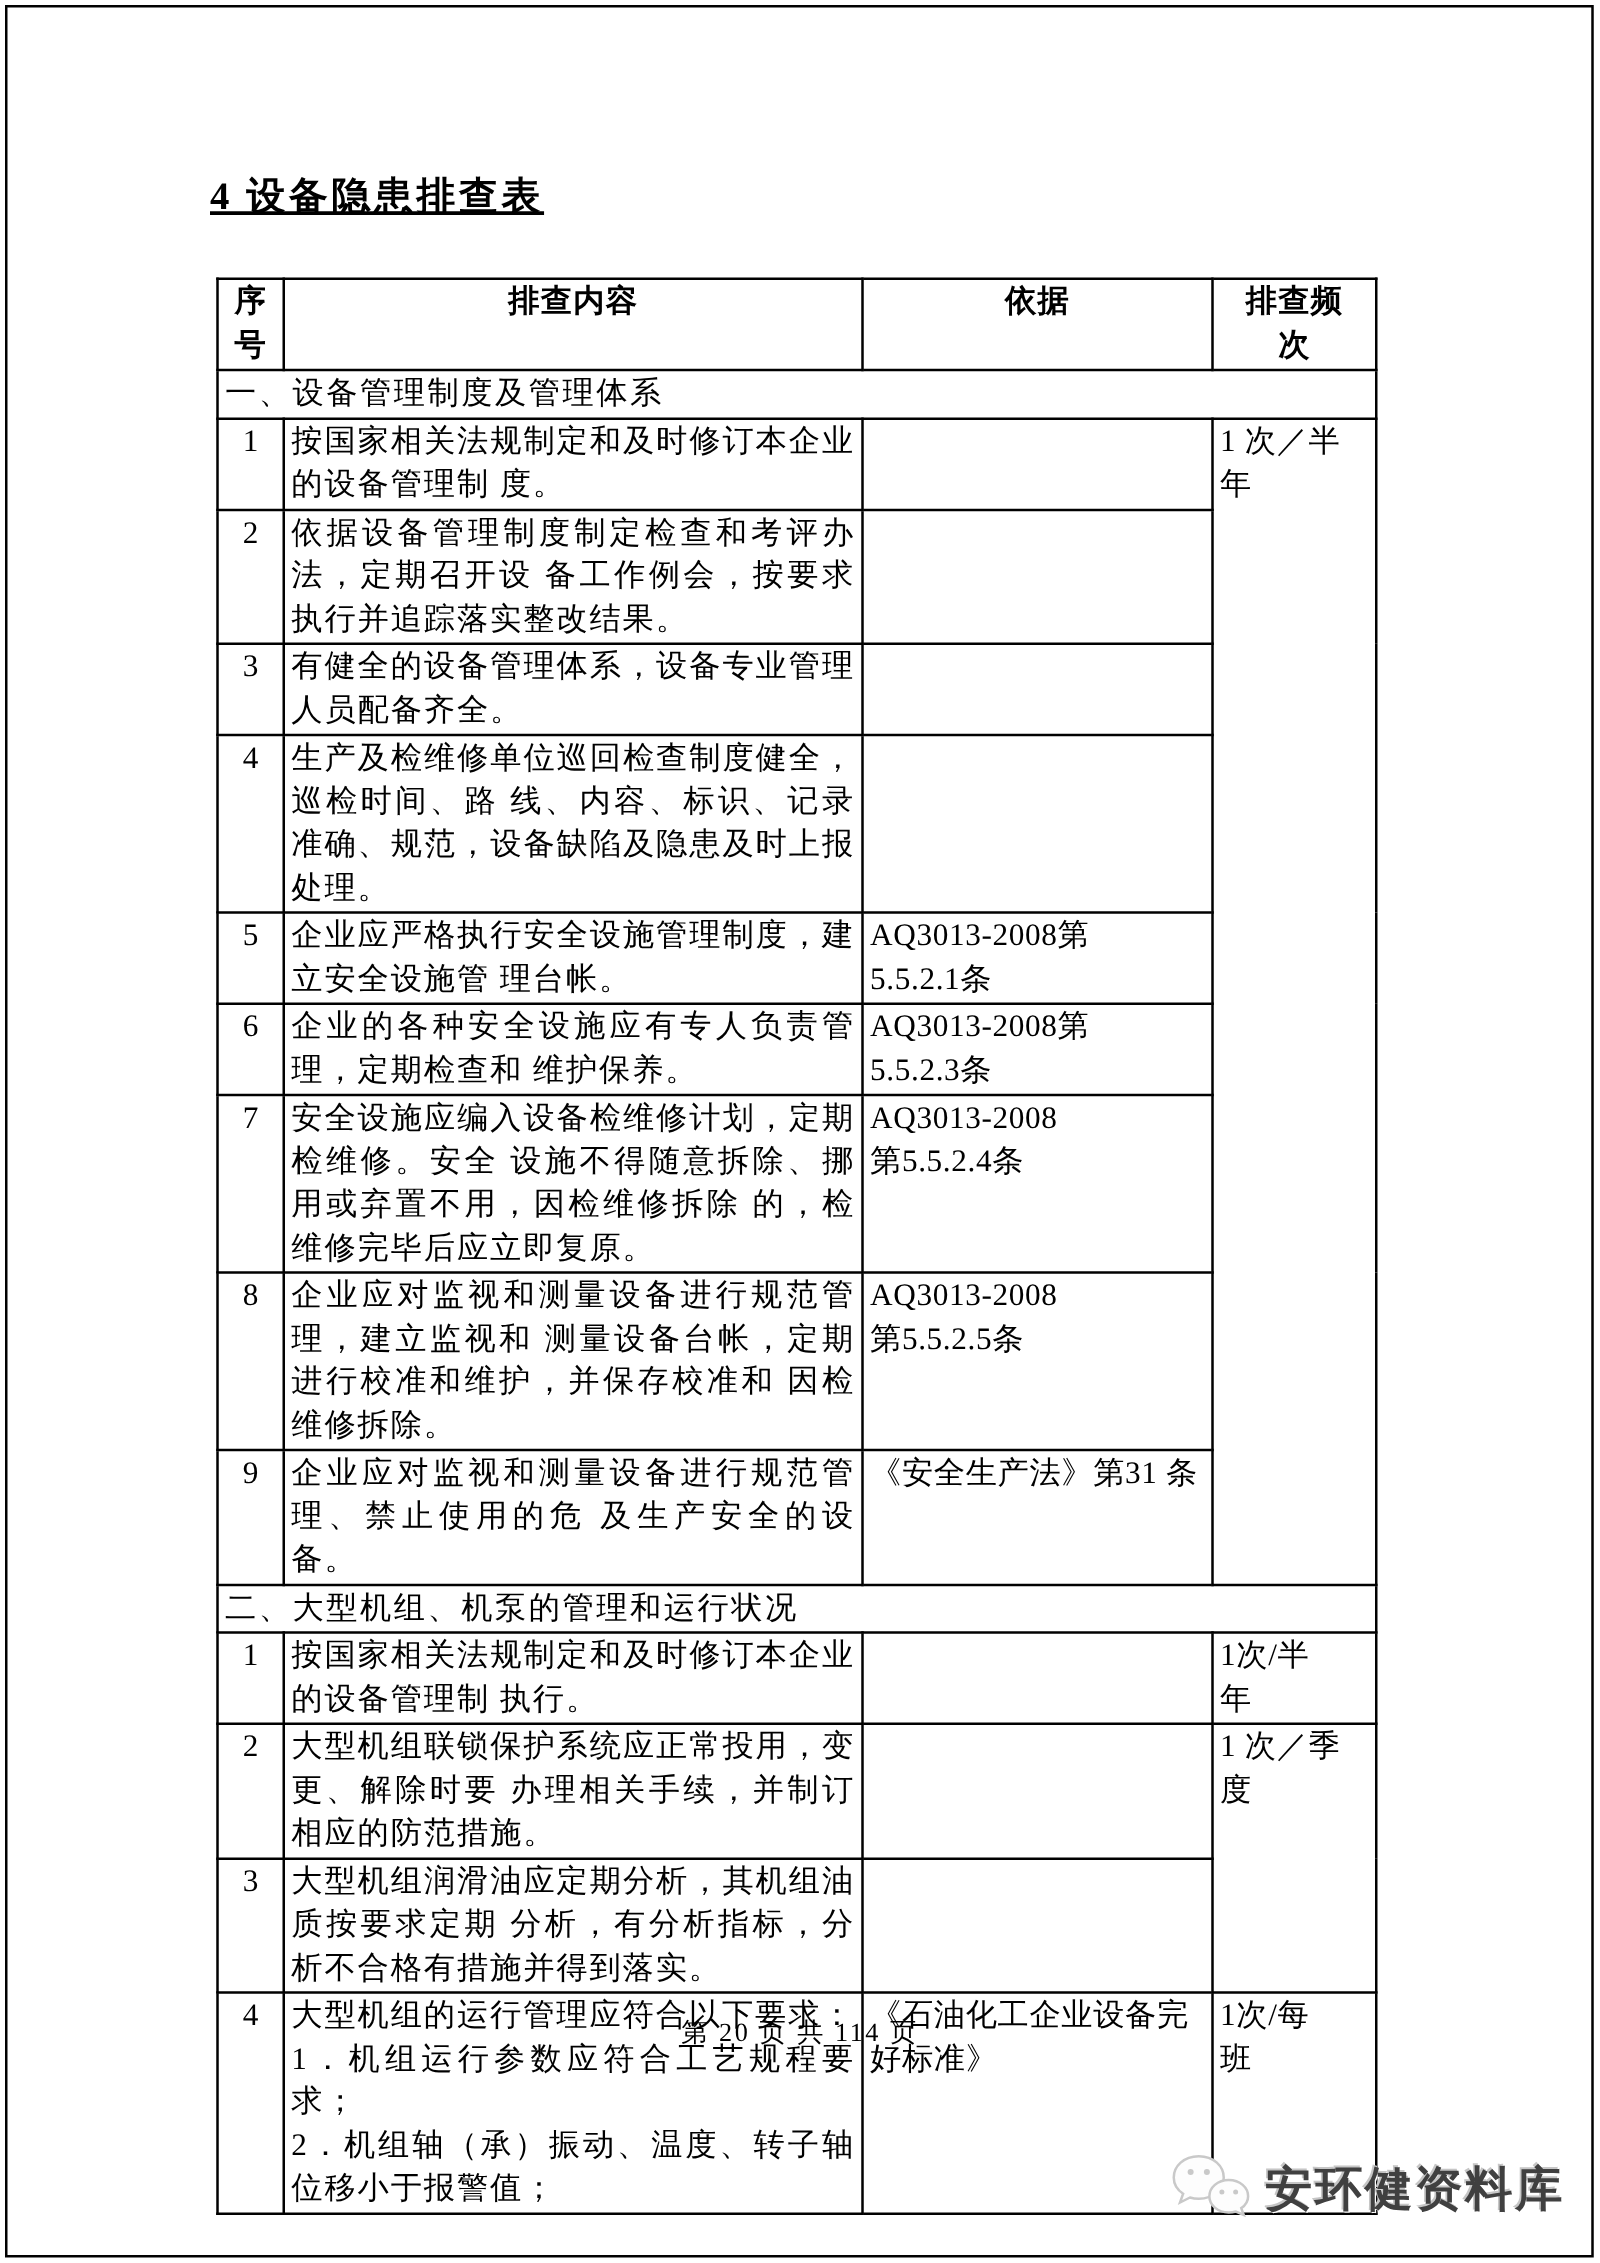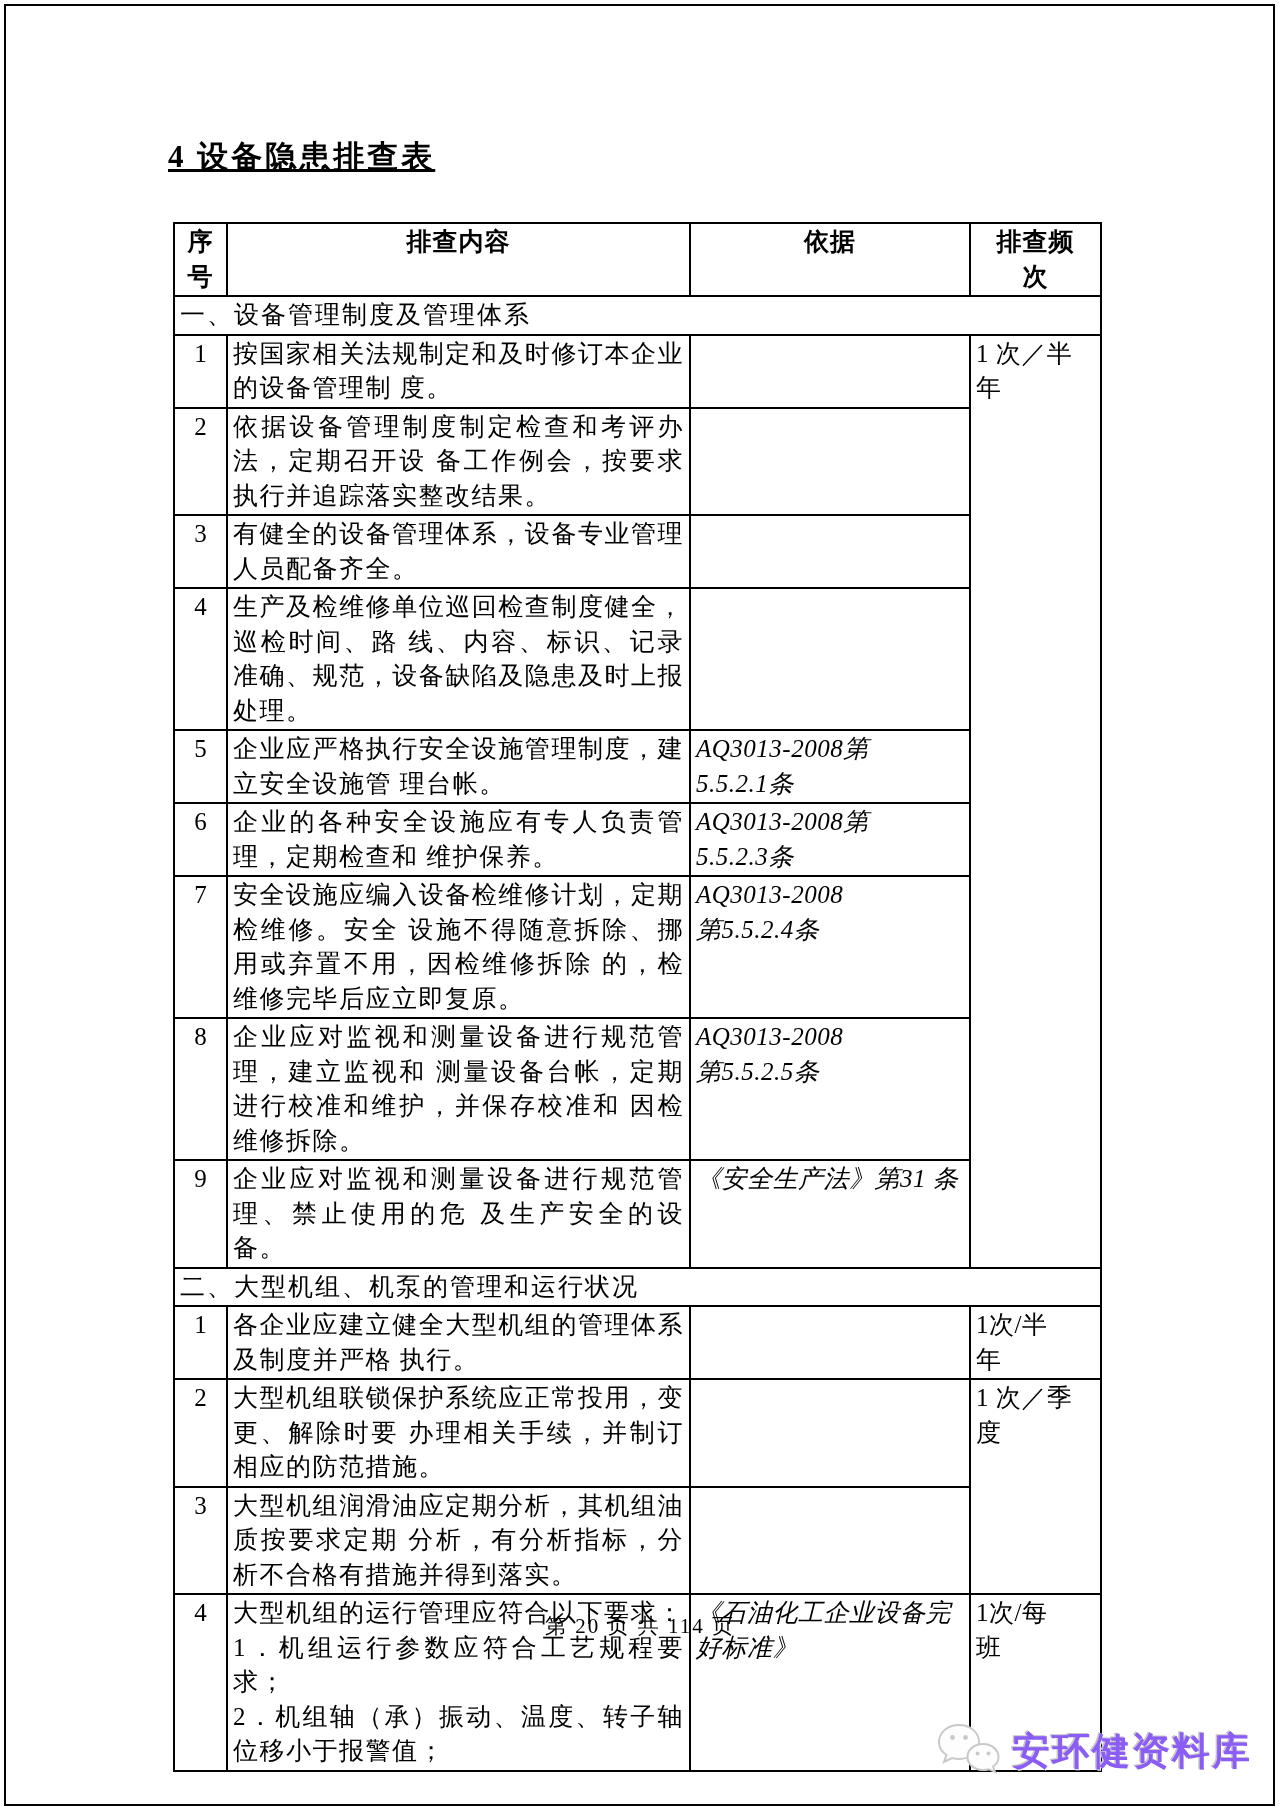--- a/index.html
+++ b/index.html
@@ -33,36 +33,36 @@
     vertical-align:middle;white-space:nowrap;
   }
   td.num{
     text-align:center;vertical-align:middle;padding:0;
     font-size:24px;letter-spacing:0;
   }
   td.content{
     text-align:justify;letter-spacing:1.5px;white-space:pre-line;
   }
   td.basis{
-    letter-spacing:0.5px;white-space:pre-line;font-style:italic;
+    letter-spacing:0.5px;white-space:pre-line;
   }
   td.freq{
     letter-spacing:0.5px;white-space:pre-line;padding-top:2px;
   }
   .page-footer{
     position:absolute;left:0;top:1612px;width:100%;
     text-align:center;font-size:21px;letter-spacing:2px;
   }
   .watermark{
     position:absolute;top:1722px;right:28px;
     display:flex;align-items:center;gap:10px;
   }
   .watermark .wm-text{
     font-size:38px;font-weight:bold;letter-spacing:2px;
-    color:#8b5cf6;
+    color:#404040;
     text-shadow:-1.5px -1.5px 0 #c6c6c6, 1px 1px 0 #ffffff;
   }
 </style>
 </head>
 <body>
 
 <div class="frame"></div>
 
 <h1 class="doc-title">4 设备隐患排查表</h1>
 
@@ -134,21 +134,21 @@
       <tr style="height: 70px;">
         <td class="num">9</td>
         <td class="content">企业应对监视和测量设备进行规范管理、禁止使用的危 及生产安全的设备。</td>
         <td class="basis">《安全生产法》第31 条</td>
       </tr>
       <tr style="height: 38px;">
         <td class="band" colspan="4">二、大型机组、机泵的管理和运行状况</td>
       </tr>
       <tr style="height: 70px;">
         <td class="num">1</td>
-        <td class="content">各企业应建立健全大型机组的管理体系及制度并严格 执行。</td>
+        <td class="content">按国家相关法规制定和及时修订本企业的设备管理制 执行。</td>
         <td class="basis"></td>
         <td class="freq" rowspan="1">1次/半
 年</td>
       </tr>
       <tr style="height: 104px;">
         <td class="num">2</td>
         <td class="content">大型机组联锁保护系统应正常投用，变更、解除时要 办理相关手续，并制订相应的防范措施。</td>
         <td class="basis"></td>
         <td class="freq" rowspan="2">1 次／季
 度</td>

